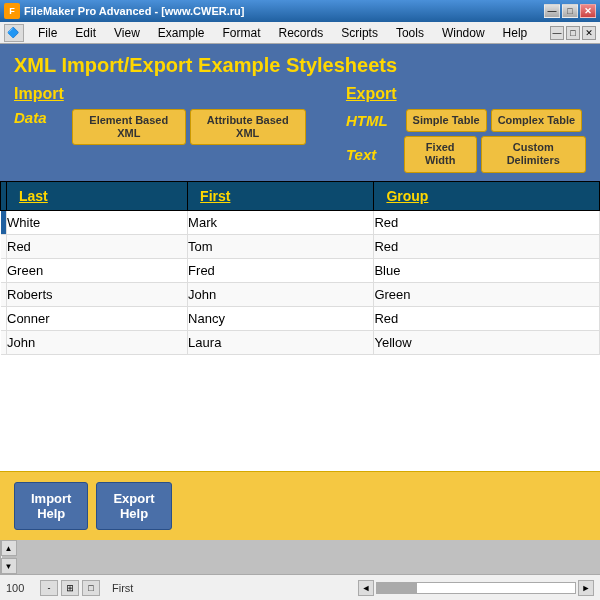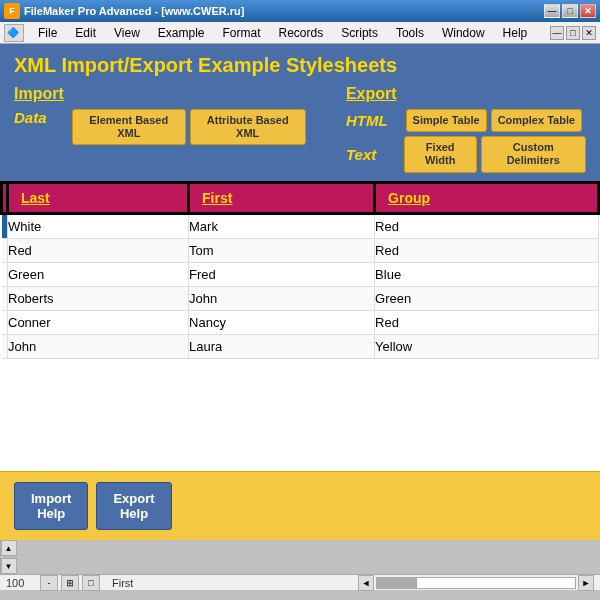--- a/index.html
+++ b/index.html
@@ -207,28 +207,28 @@
     .table-section {
       flex: 1;
       background: white;
       overflow: auto;
     }
     .data-table {
       width: 100%;
       border-collapse: collapse;
     }
     .data-table thead tr th {
-      background: #be185d;
+      background: #0c4a6e;
       color: #ffd700;
       font-size: 14px;
       font-weight: bold;
       text-decoration: underline;
       text-align: left;
       padding: 6px 12px;
-      border: 3px solid #000000;
+      border: 1px solid #000000;
       margin-top: 10px;
     }
     .data-table tbody tr td {
       padding: 4px 0;
       font-size: 13px;
       border-bottom: 1px solid #ddd;
       border-right: 1px solid #ddd;
     }
     .data-table tbody tr:nth-child(odd) { background: white; }
     .data-table tbody tr:nth-child(even) { background: #f9f9f9; }
@@ -249,21 +249,21 @@
       font-weight: bold;
       padding: 8px 16px;
       cursor: pointer;
       border-radius: 3px;
       text-align: center;
       min-width: 70px;
     }
 
     
     .status-bar {
-      height: 16px;
+      height: 26px;
       background: #f0f0f0;
       border-top: 1px solid #aaa;
       display: flex;
       align-items: center;
       padding: 0 6px;
       font-size: 11px;
       gap: 4px;
     }
     .status-zoom {
       min-width: 30px;

